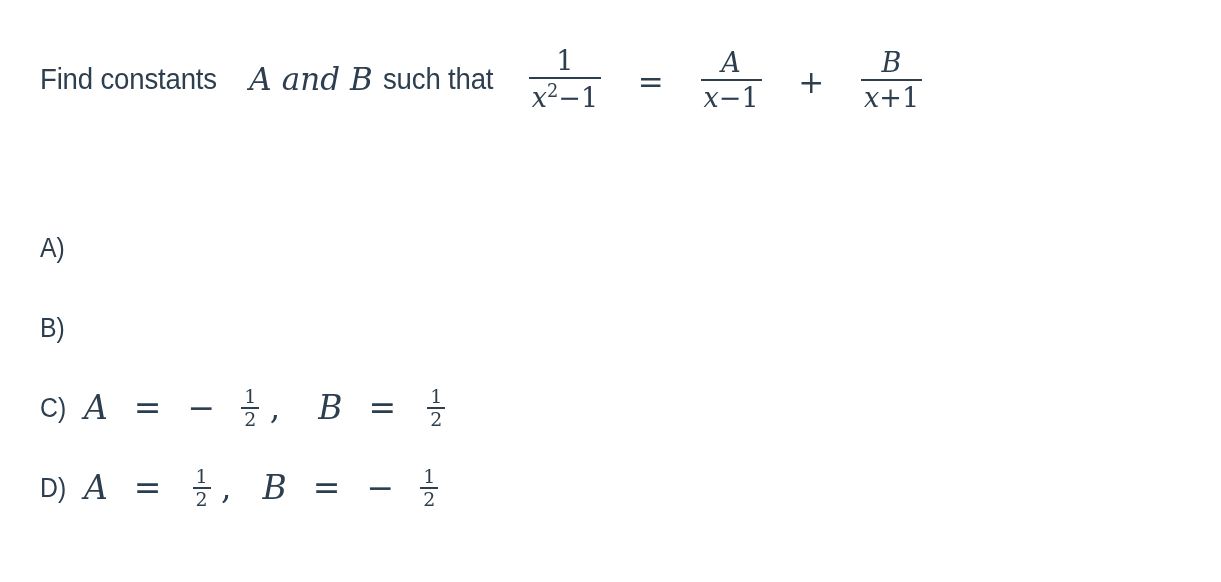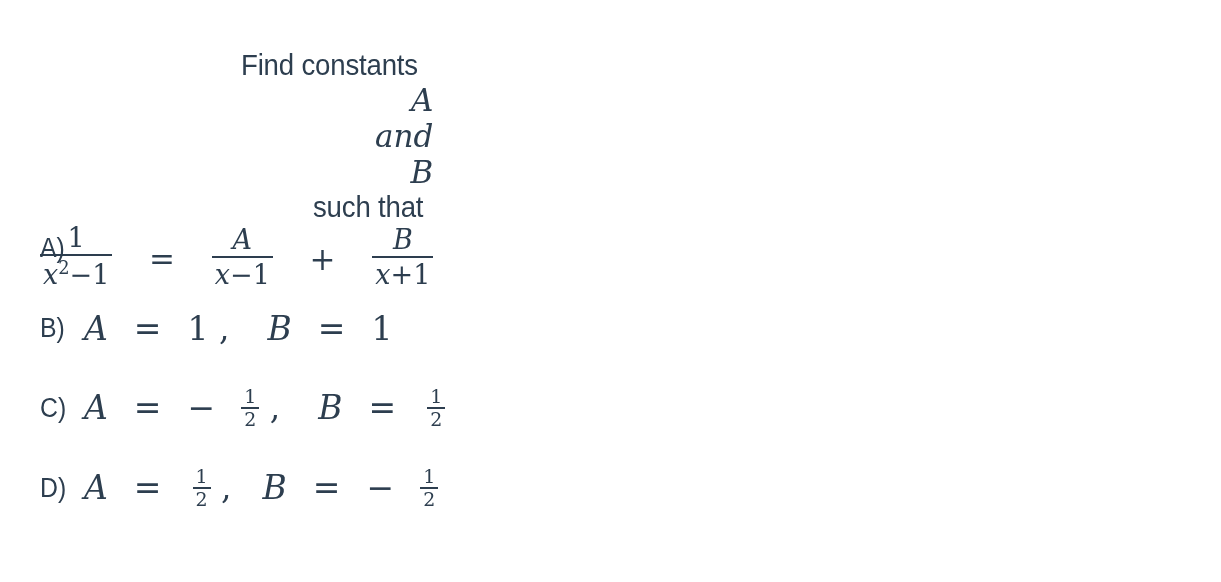--- a/index.html
+++ b/index.html
@@ -83,23 +83,22 @@
     vertical-align: super;
     font-style: italic;
   }
 
   
   #question-line {
     position: absolute;
     left: 40px;
     top: 48px;
     display: flex;
-    align-items: flex-end;
+    align-items: center;
     height: 62px;
-    flex-direction: column;
   }
 
   #options {
     position: absolute;
     left: 40px;
     top: 208px;
     width: 1100px;
   }
   .option-row {
     display: flex;
@@ -168,55 +167,41 @@
 </div>
 
 <div id="options">
 
   <div class="option-row">
     <span class="option-label">A)</span>
   </div>
 
   <div class="option-row">
     <span class="option-label">B)</span>
+  </div>
+
+  <div class="option-row">
+    <span class="option-label">C)</span>
     <span class="math option-math">
       <span>A</span>
       <span class="sp-thin"></span>
       <span class="mop">=</span>
       <span class="sp-thin"></span>
-      <span class="up">1</span>
+      <span class="mop">−</span>
+      <span class="sp-thin"></span>
+      <span class="frac small">
+        <span class="num up">1</span>
+        <span class="bar"></span>
+        <span class="den up">2</span>
+      </span>
       <span class="up">,</span>
       <span class="sp-wide"></span>
       <span>B</span>
       <span class="sp-thin"></span>
       <span class="mop">=</span>
-      <span class="sp-thin"></span>
-      <span class="up">1</span>
-    </span>
-  </div>
-
-  <div class="option-row">
-    <span class="option-label">C)</span>
-    <span class="math option-math">
-      <span>A</span>
-      <span class="sp-thin"></span>
-      <span class="mop">=</span>
-      <span class="sp-thin"></span>
-      <span class="mop">−</span>
-      <span class="sp-thin"></span>
-      <span class="frac small">
-        <span class="num up">1</span>
-        <span class="bar"></span>
-        <span class="den up">2</span>
-      </span>
-      <span class="up">,</span>
-      <span class="sp-wide"></span>
-      <span>B</span>
-      <span class="sp-thin"></span>
-      <span class="mop">=</span>
       <span class="sp-med"></span>
       <span class="frac small">
         <span class="num up">1</span>
         <span class="bar"></span>
         <span class="den up">2</span>
       </span>
     </span>
   </div>
 
   <div class="option-row">

